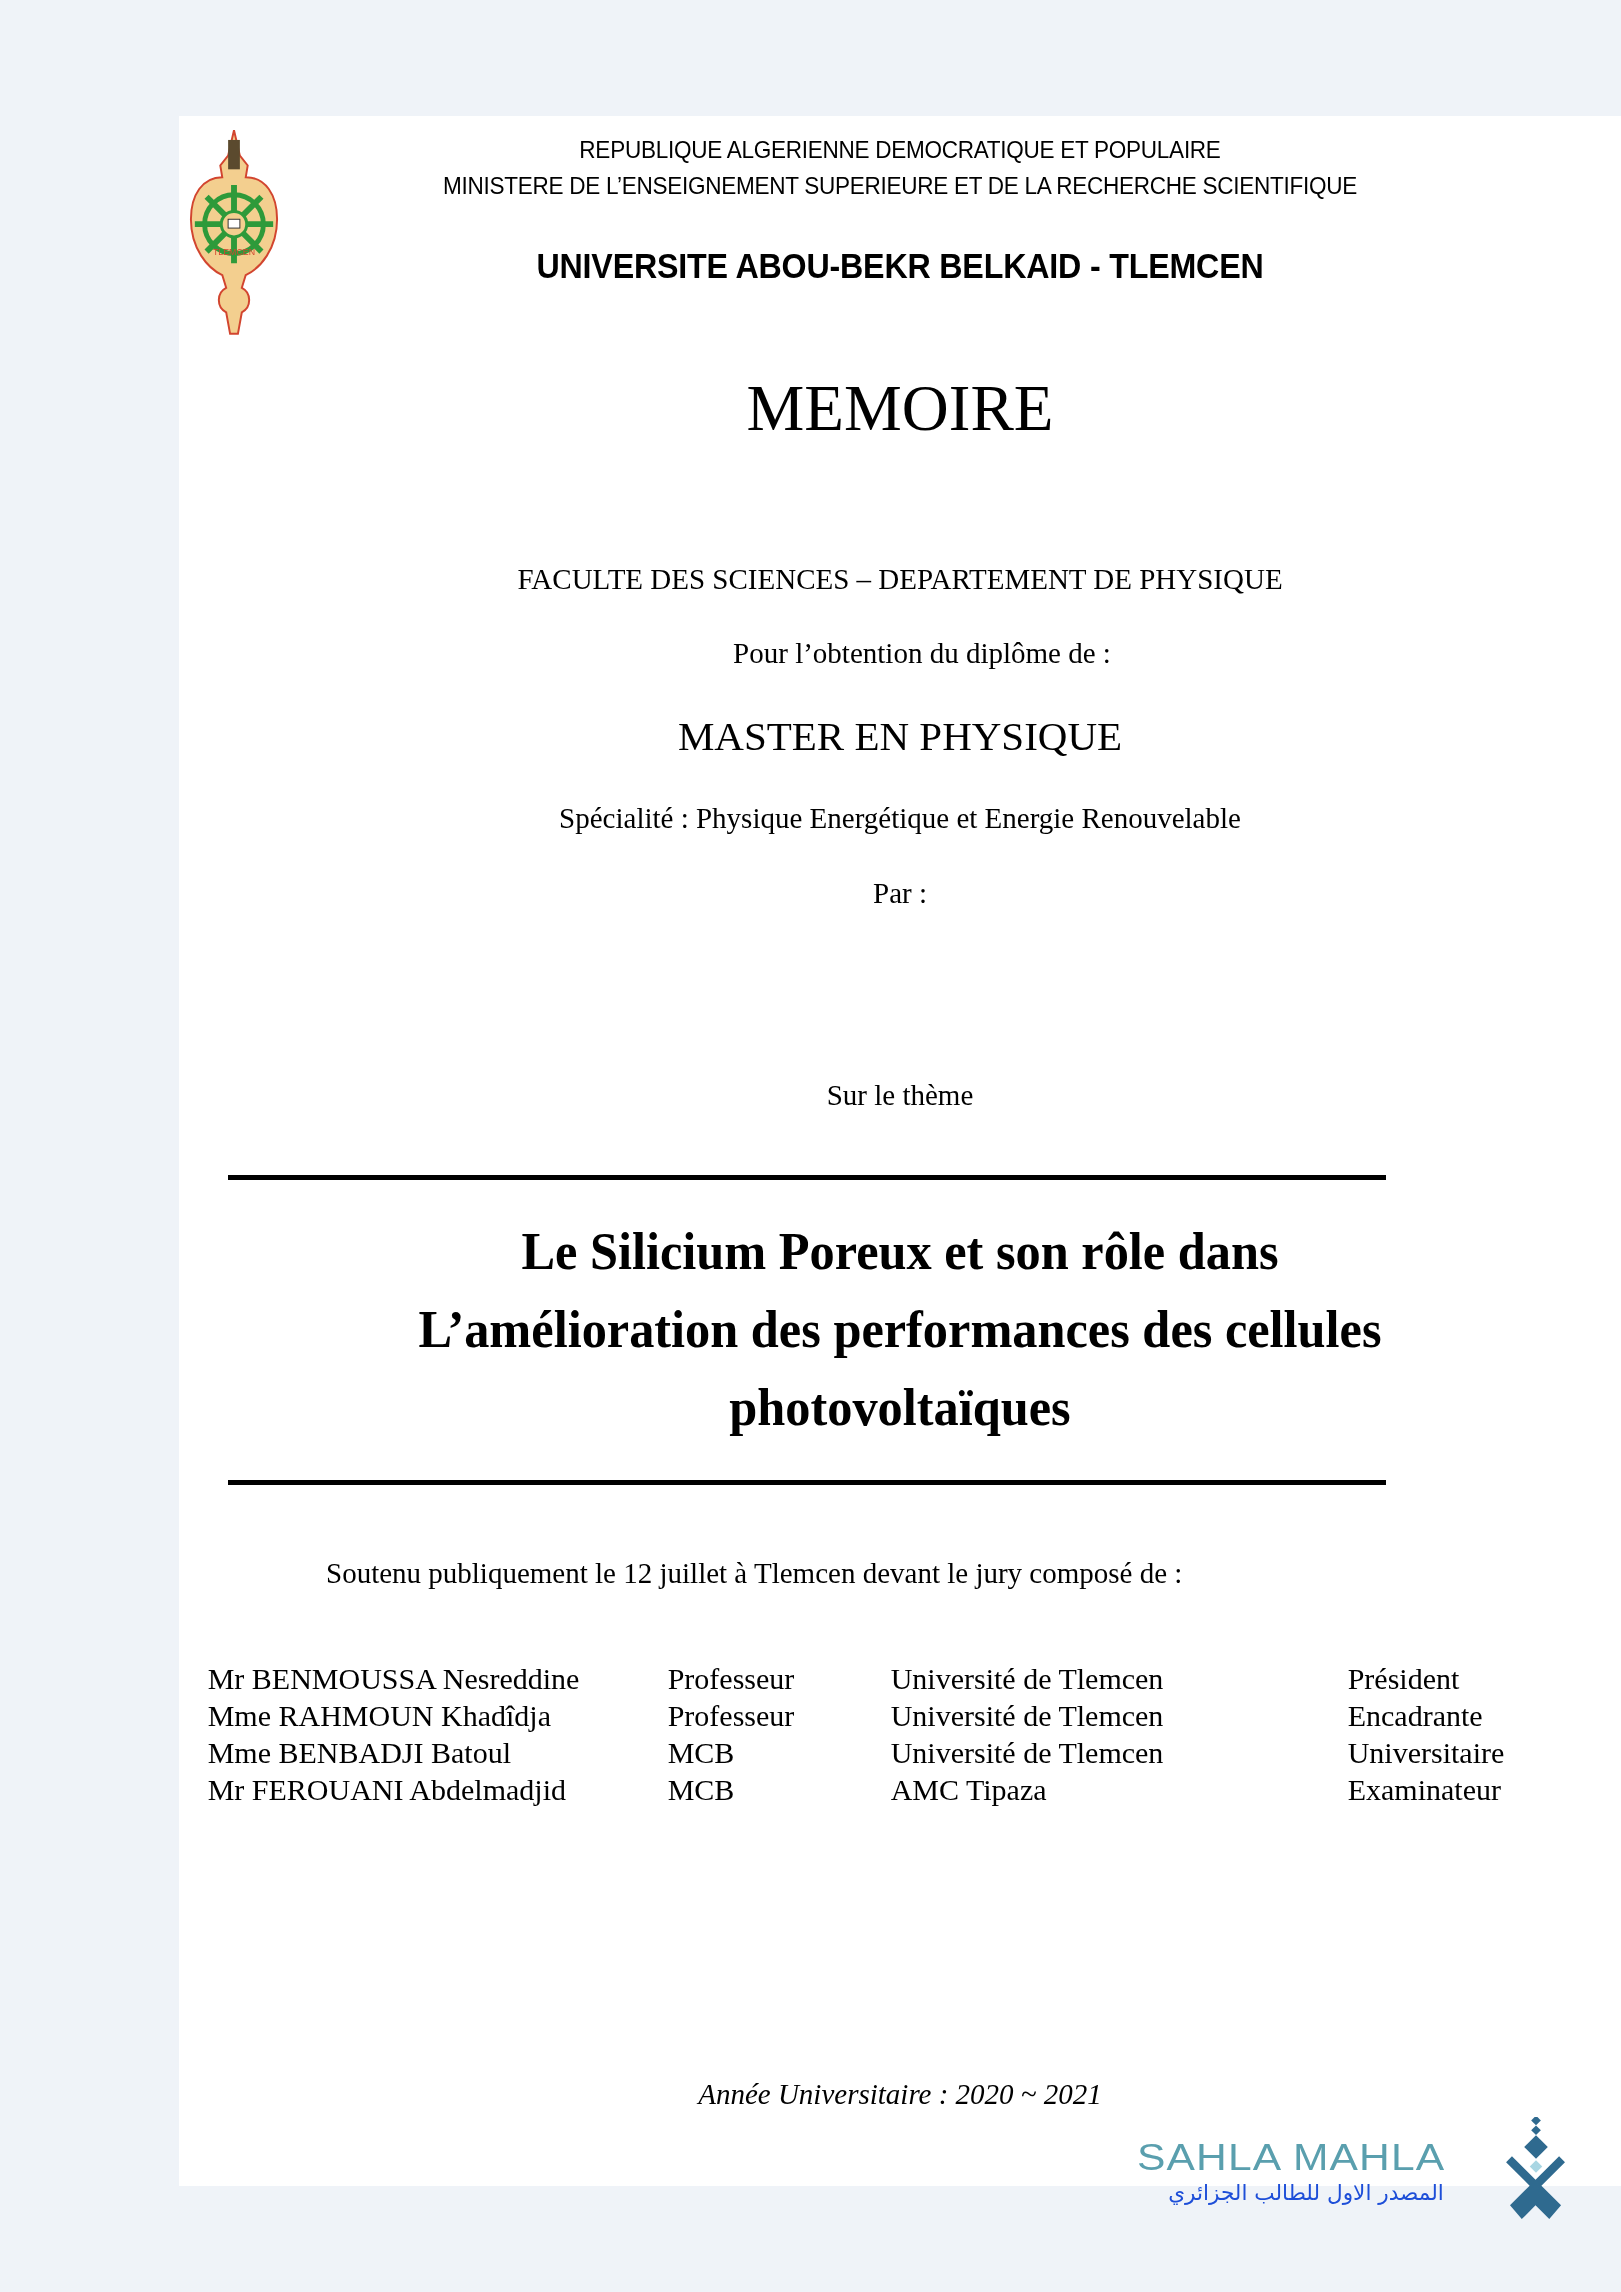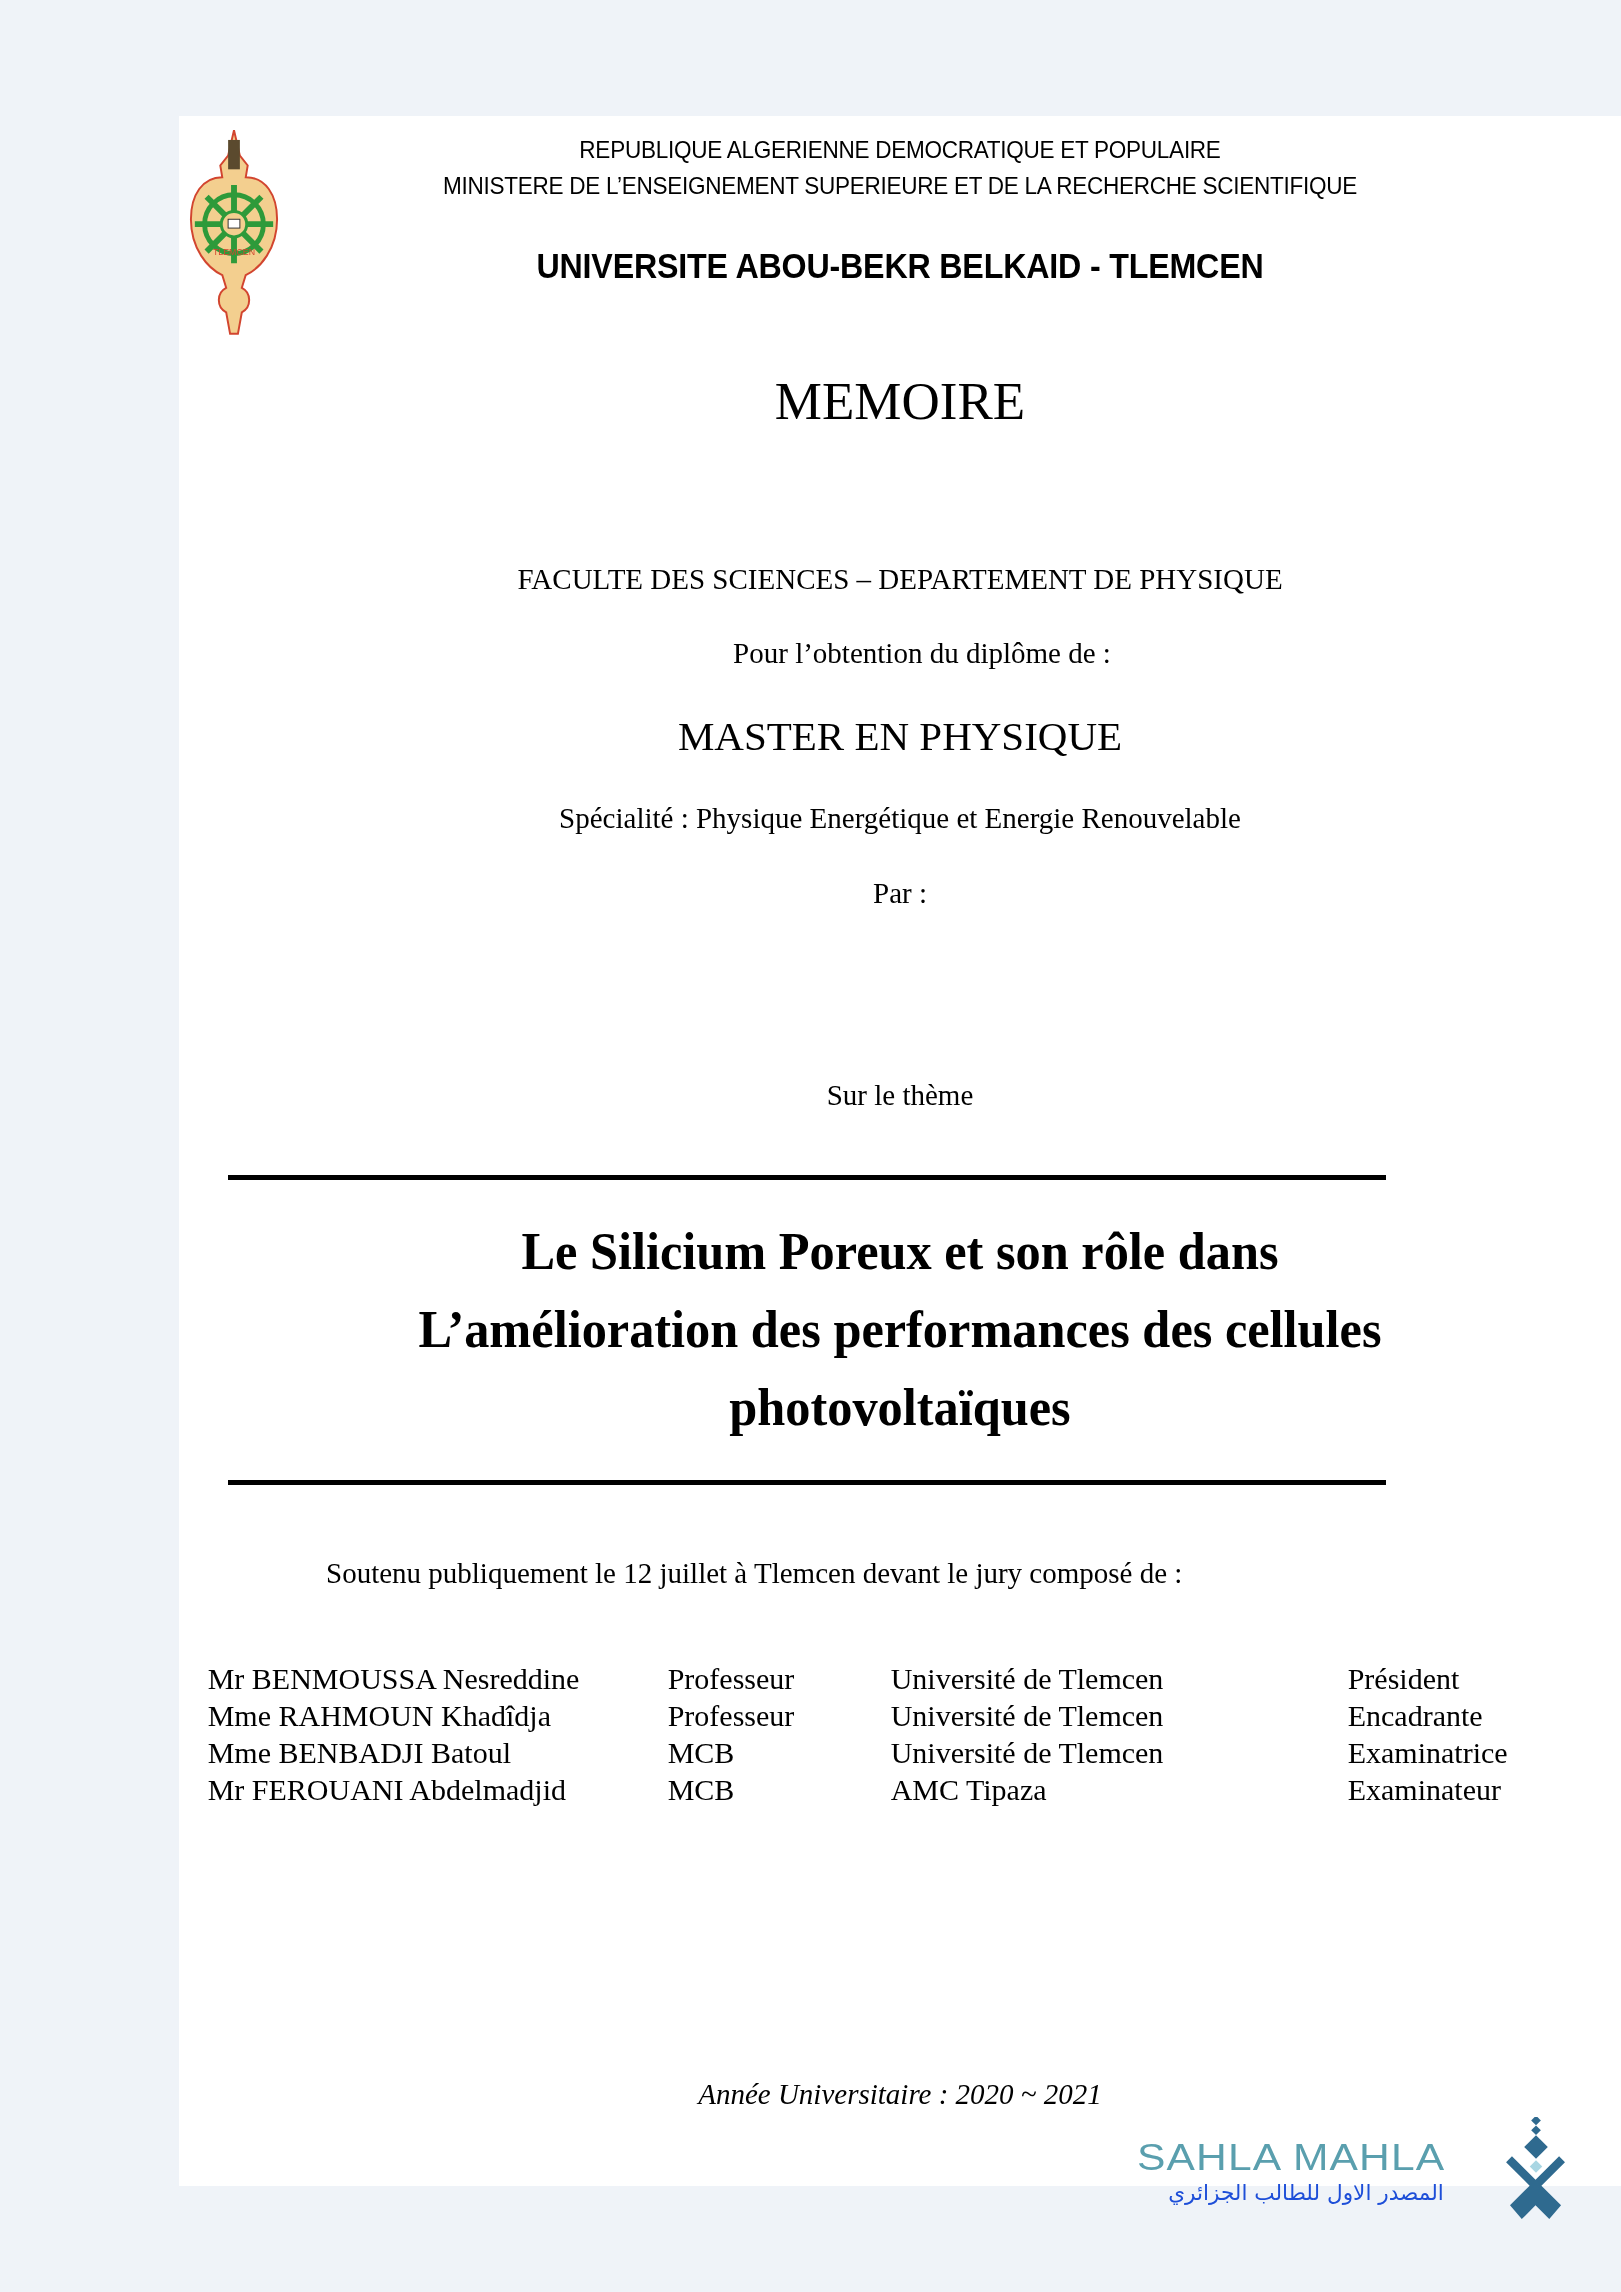--- a/index.html
+++ b/index.html
@@ -9,21 +9,21 @@
     }
     .page {
       position:absolute; left:179px; top:116px; width:1442px; height:2070px; background:#fff;
     }
     .abs { position:absolute; }
     .center { left:0; right:0; text-align:center; }
     .sans { font-family:"Liberation Sans", sans-serif; }
     .hdr1 { top:19.6px; font-size:24.5px; letter-spacing:-0.3px; transform:scaleX(0.92); }
     .hdr2 { top:56px; font-size:24.5px; letter-spacing:-0.3px; transform:scaleX(0.92); }
     .univ { top:130px; font-size:35px; font-weight:bold; letter-spacing:-0.2px; transform:scaleX(0.92); }
-    .t1 { top:255px; font-size:53px; }
+    .t1 { top:255px; font-size:65px; }
     .t2 { top:374px; font-size:29px; }
     .t3 { top:447px; font-size:29px; }
     .t4 { top:521px; font-size:29px;padding-left:44px; }
     .t5 { top:596px; font-size:41px; }
     .t6 { top:686px; font-size:29px; }
     .t7 { top:761px; font-size:29px; }
     .t8 { top:837px; font-size:33px; font-weight:bold; }
     .t9 { top:963px; font-size:29px; }
     .rule { left:49px; width:1158px; height:4.9px; background:#000; }
     .title {
@@ -97,21 +97,21 @@
     <div class="row">
       <span class="c1">Mme RAHMOUN Khadîdja</span>
       <span class="c2">Professeur</span>
       <span class="c3">Université de Tlemcen</span>
       <span class="c4">Encadrante</span>
     </div>
     <div class="row">
       <span class="c1">Mme BENBADJI Batoul</span>
       <span class="c2">MCB</span>
       <span class="c3">Université de Tlemcen</span>
-      <span class="c4">Examinatrice</span>
+      <span class="c4">Universitaire</span>
     </div>
     <div class="row">
       <span class="c1">Mr FEROUANI Abdelmadjid</span>
       <span class="c2">MCB</span>
       <span class="c3">AMC Tipaza</span>
       <span class="c4">Examinateur</span>
     </div>
   </div>
 
   <div class="abs center year">Année Universitaire : 2020 ~ 2021</div>

